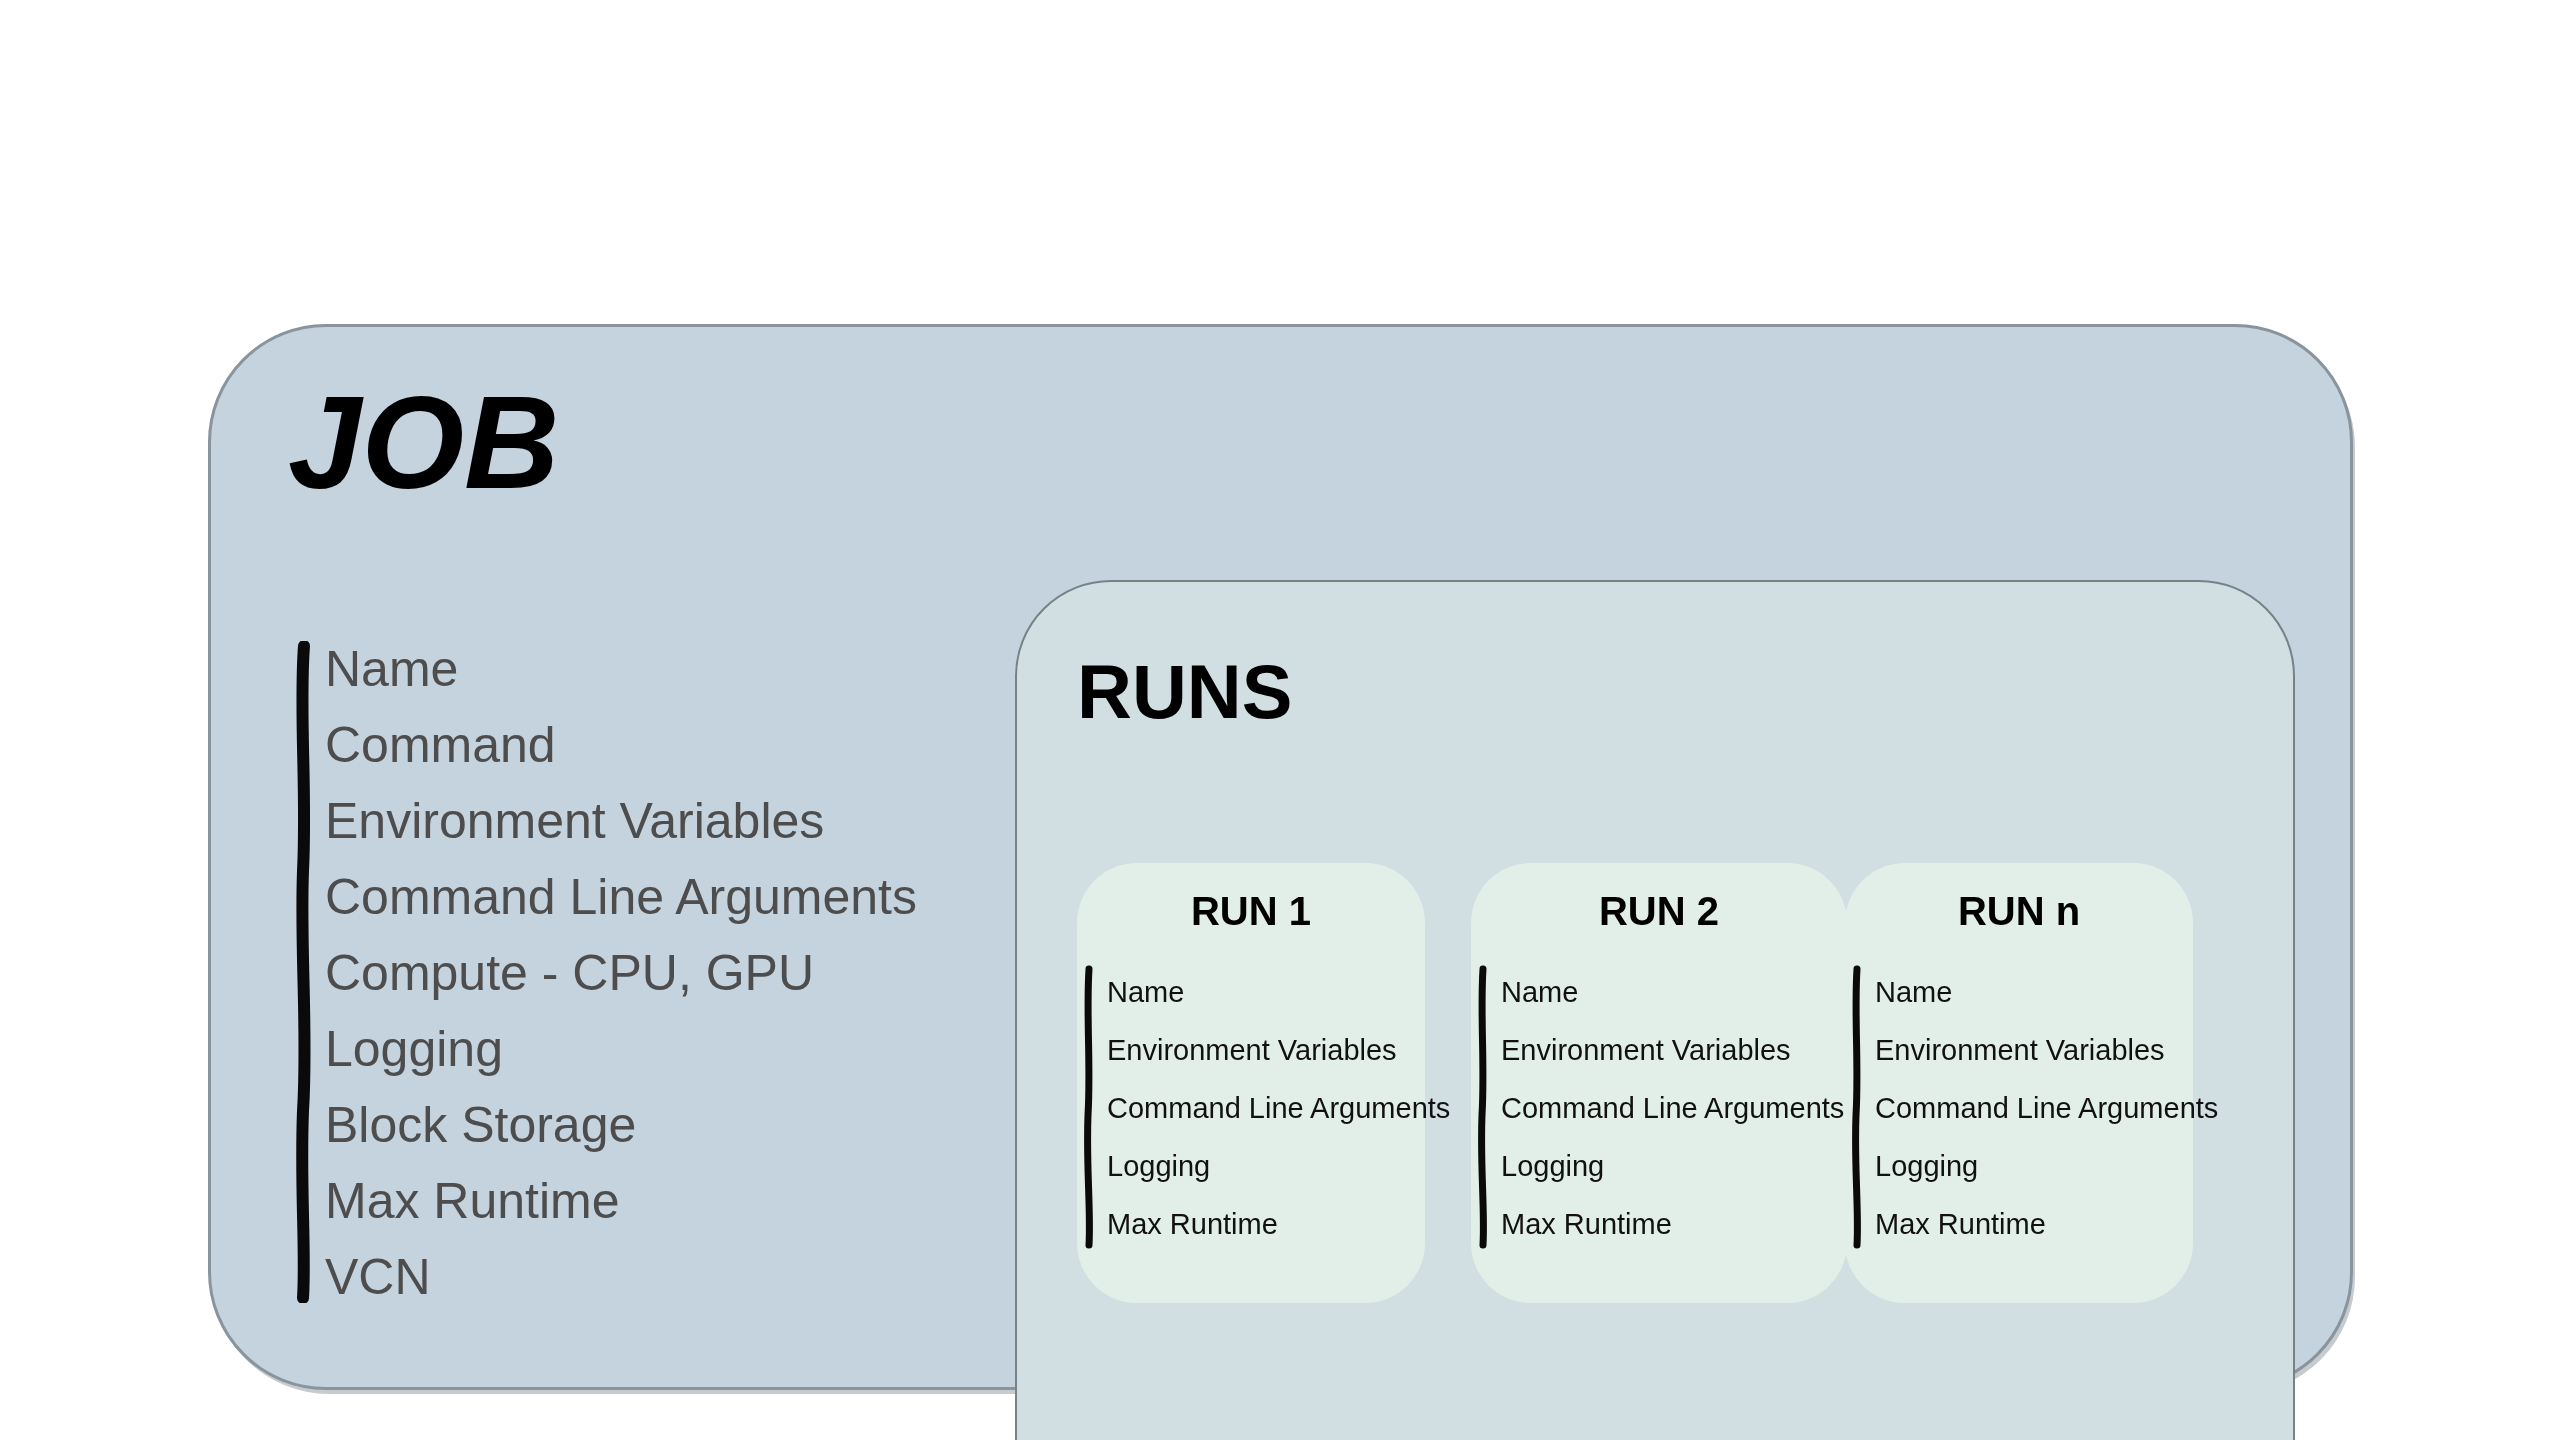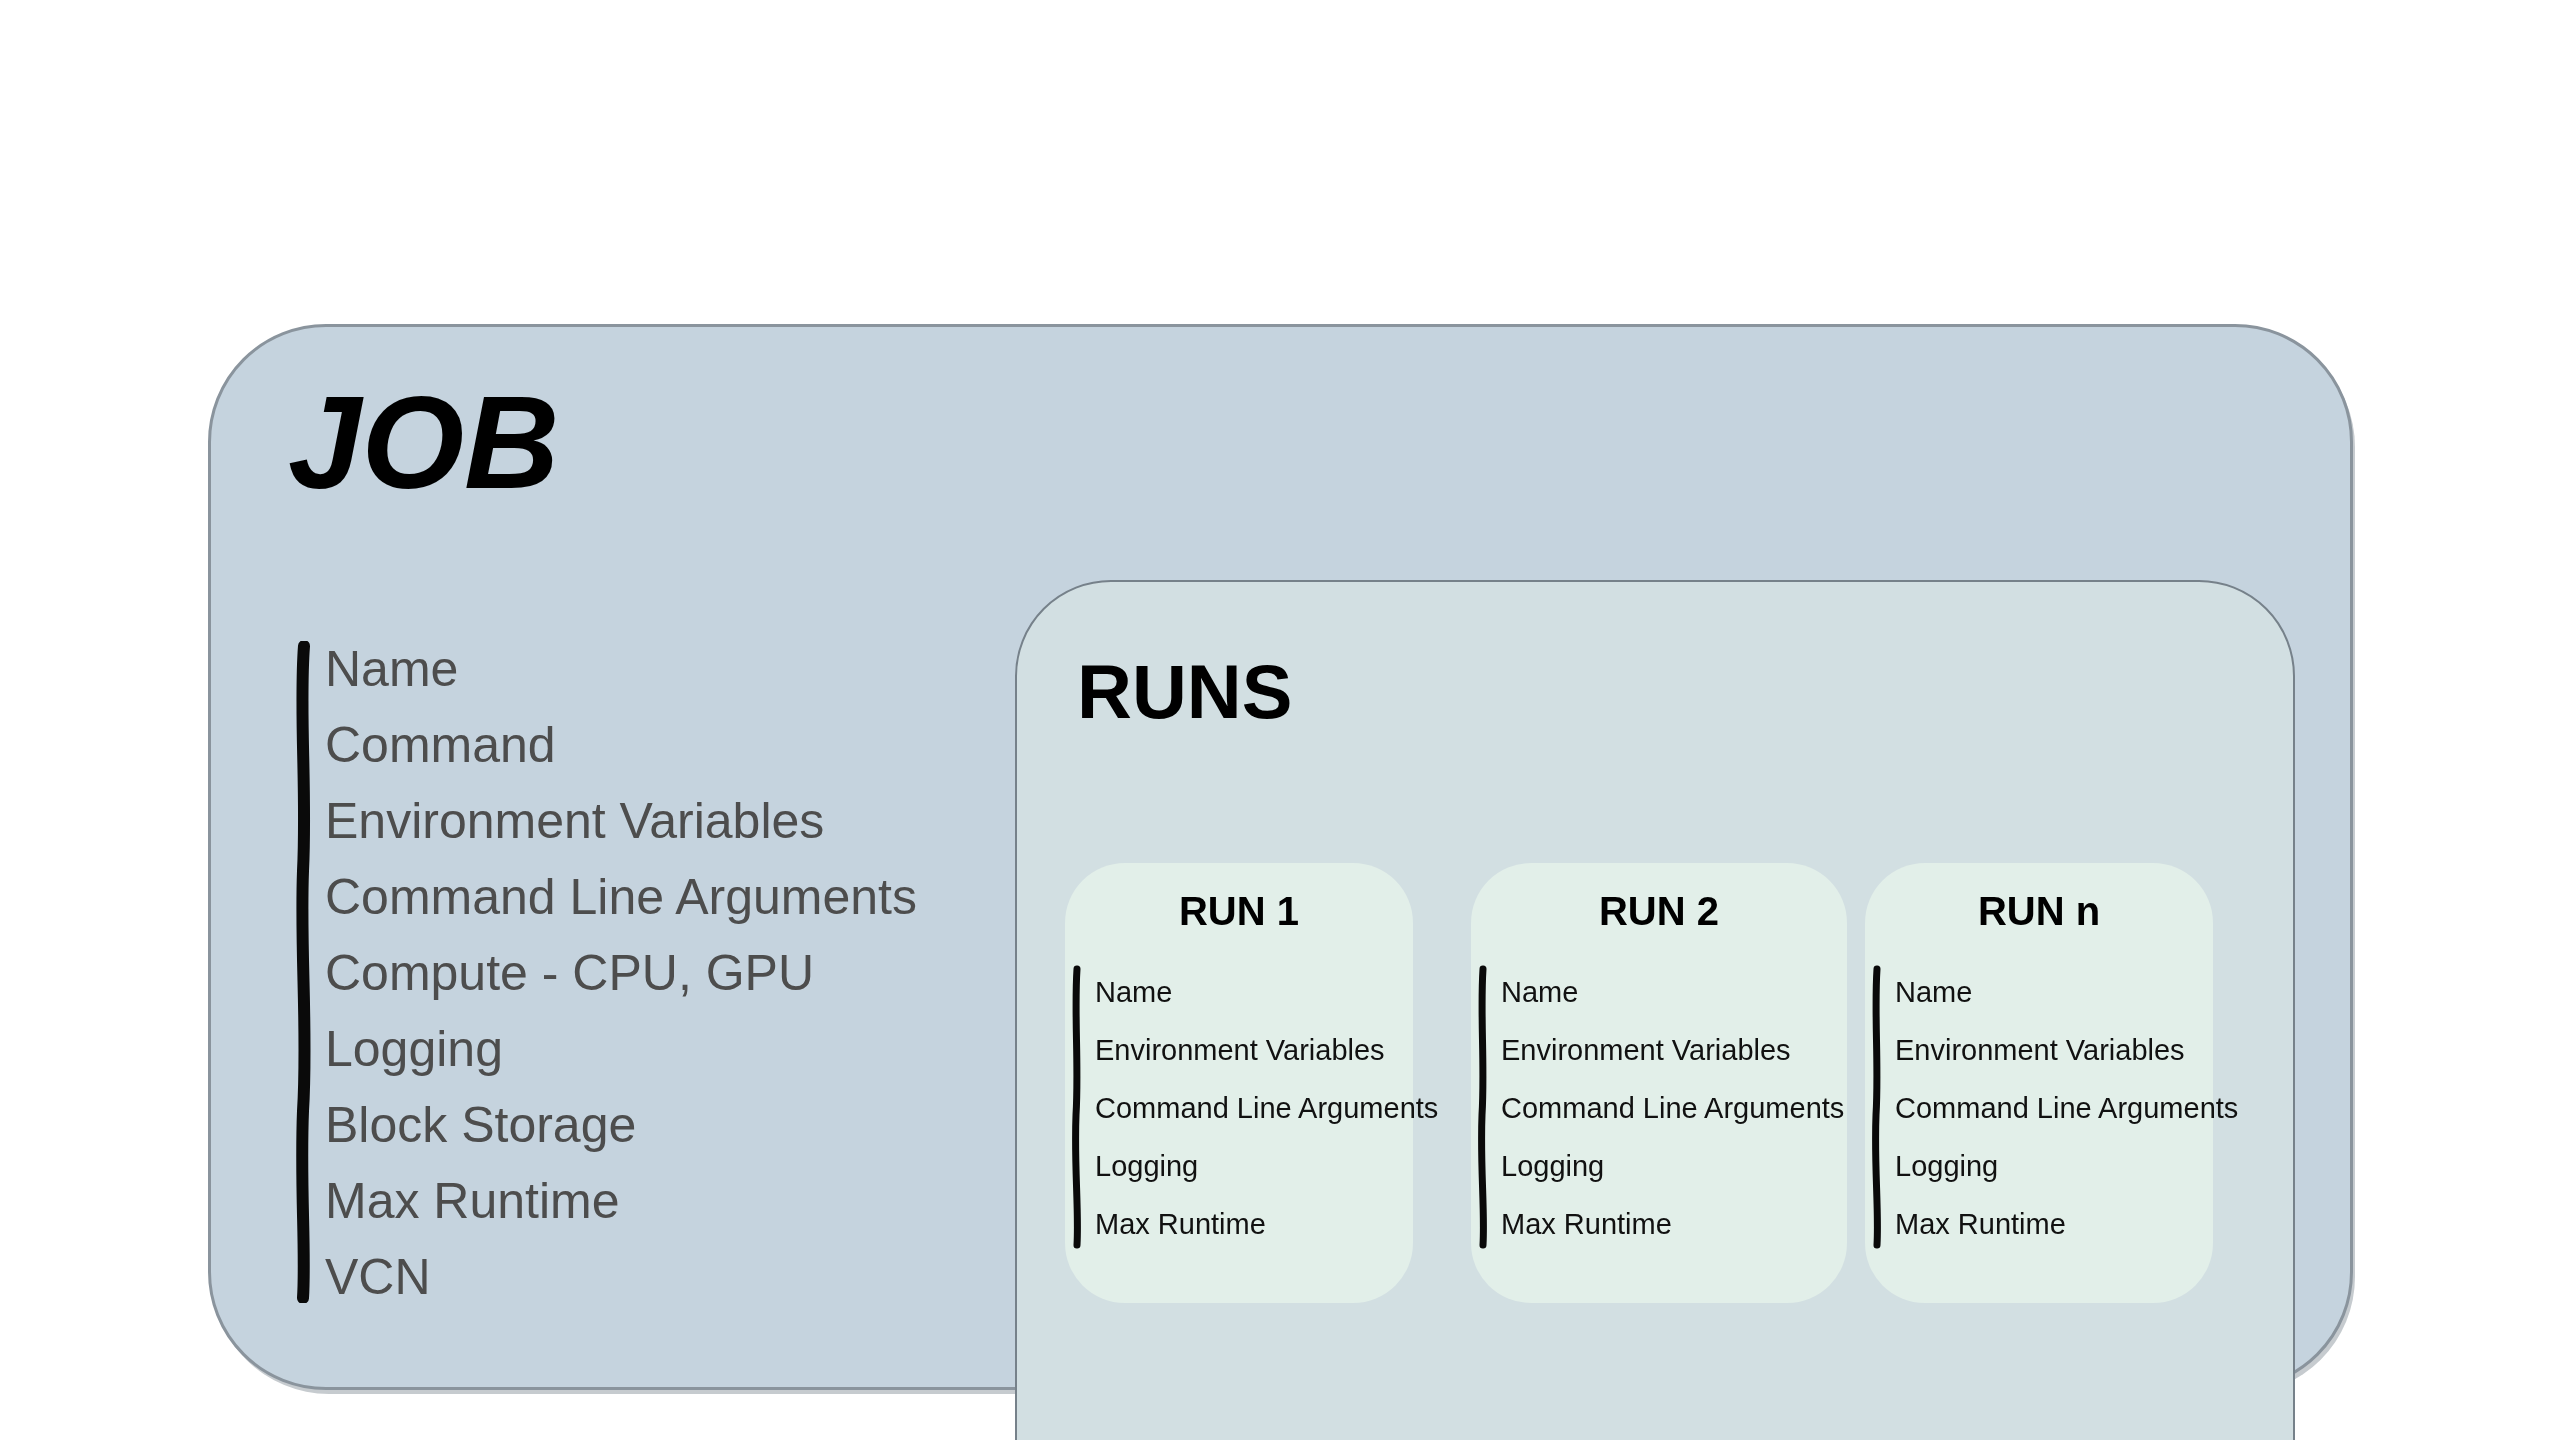--- a/index.html
+++ b/index.html
@@ -48,23 +48,23 @@
     color:var(--title-text,#000);
     white-space:nowrap;
   }
 
   
   .run-card{
     position:absolute;top:281px;width:348px;height:440px;
     border-radius:60px;
     background:var(--card-fill,#e2efe9);
   }
-  .card-1{left:48px;}
+  .card-1{left:60px;}
   .card-2{left:454px;padding-left:28px;}
-  .card-3{left:848px;}
+  .card-3{left:828px;}
   .run-card-title{
     position:absolute;left:0;right:0;top:28px;
     text-align:center;
     font-size:40px;line-height:40px;font-weight:bold;
     color:var(--title-text,#000);
     white-space:nowrap;
   }
   .run-list{position:absolute;left:30px;top:100px;}
   .run-item{
     font-size:29px;line-height:58px;

